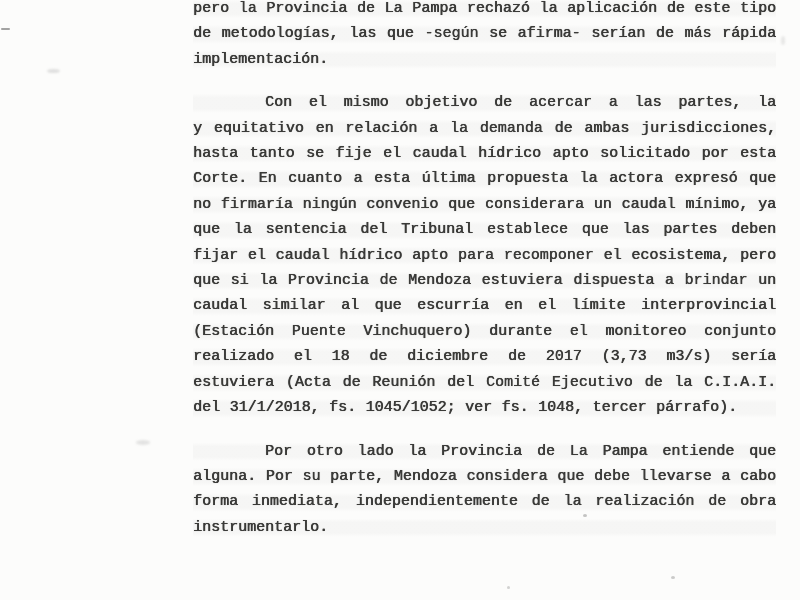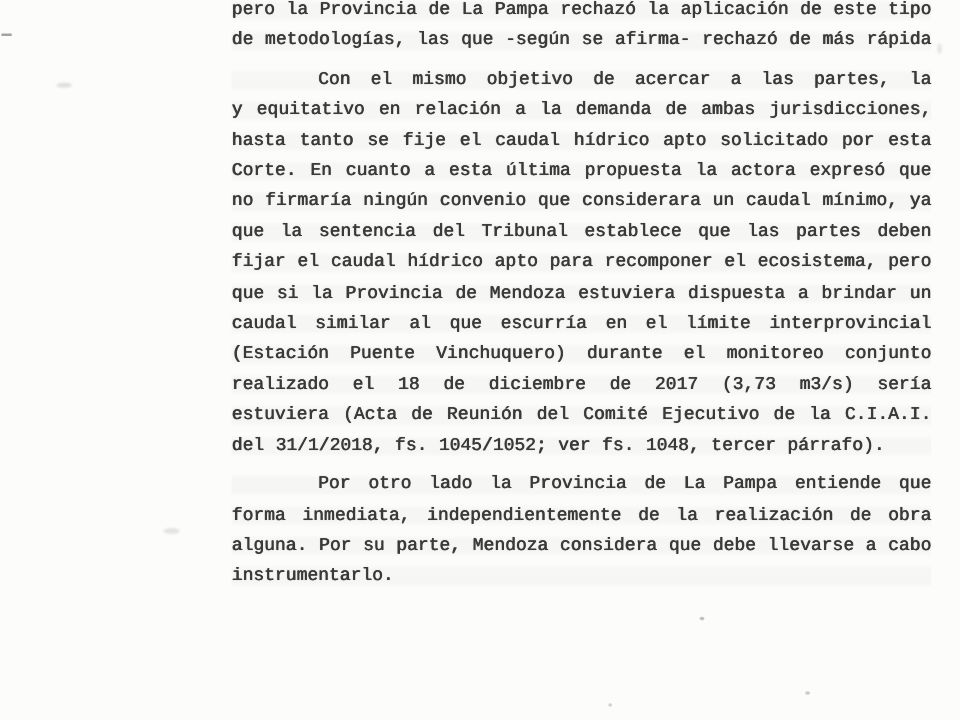--- a/index.html
+++ b/index.html
@@ -20,21 +20,21 @@
     left: 193px;
     top: -4px;
     width: 583px;
     color: #3a3a38;
     font-size: 15px;
     line-height: 25.4px;
     letter-spacing: 0;
     word-spacing: 0.5px;
   }
   .para { margin: 0; }
-  .para + .para { margin-top: 7px; }
+  .para + .para { margin-top: 18px; }
   .line {
     text-align: justify;
     text-align-last: justify;
     white-space: normal;
     text-shadow: 0.45px 0 0 currentColor, 0 0 0.8px rgba(58, 58, 56, 0.55);
     background: linear-gradient(180deg,
       rgba(0,0,0,0) 14%,
       rgba(110,110,110,0.045) 30%,
       rgba(110,110,110,0.045) 72%,
       rgba(0,0,0,0) 88%);
@@ -54,43 +54,44 @@
   .a7 { left: 781px; top: 36px;  width: 4px;  height: 9px; background: rgba(150,150,150,0.20); border-radius: 50%; filter: blur(1px); }
 </style>
 </head>
 <body>
 
 <div class="page">
   <div class="text-block">
 
     <div class="para">
       <div class="line">pero la Provincia de La Pampa rechazó la aplicación de este tipo</div>
-      <div class="line">de metodologías, las que -según se afirma- rechazó de más rápida</div>
+      <div class="line">de metodologías, las que -según se afirma- serían de más rápida</div>
+      <div class="line p-last">implementación.</div>
     </div>
 
     <div class="para">
       <div class="line indent">Con el mismo objetivo de acercar a las partes, la</div>
       <div class="line">y equitativo en relación a la demanda de ambas jurisdicciones,</div>
       <div class="line">hasta tanto se fije el caudal hídrico apto solicitado por esta</div>
       <div class="line">Corte. En cuanto a esta última propuesta la actora expresó que</div>
       <div class="line">no firmaría ningún convenio que considerara un caudal mínimo, ya</div>
       <div class="line">que la sentencia del Tribunal establece que las partes deben</div>
       <div class="line">fijar el caudal hídrico apto para recomponer el ecosistema, pero</div>
       <div class="line">que si la Provincia de Mendoza estuviera dispuesta a brindar un</div>
       <div class="line">caudal similar al que escurría en el límite interprovincial</div>
       <div class="line">(Estación Puente Vinchuquero) durante el monitoreo conjunto</div>
       <div class="line">realizado el 18 de diciembre de 2017 (3,73 m3/s) sería</div>
       <div class="line">estuviera (Acta de Reunión del Comité Ejecutivo de la C.I.A.I.</div>
       <div class="line p-last">del 31/1/2018, fs. 1045/1052; ver fs. 1048, tercer párrafo).</div>
     </div>
 
     <div class="para">
       <div class="line indent">Por otro lado la Provincia de La Pampa entiende que</div>
+      <div class="line">alguna. Por su parte, Mendoza considera que debe llevarse a cabo</div>
       <div class="line">forma inmediata, independientemente de la realización de obra</div>
-      <div class="line">alguna. Por su parte, Mendoza considera que debe llevarse a cabo</div>
       <div class="line p-last">instrumentarlo.</div>
     </div>
 
   </div>
 
   <div class="artifact a1"></div>
   <div class="artifact a2"></div>
   <div class="artifact a3"></div>
   <div class="artifact a4"></div>
   <div class="artifact a5"></div>

